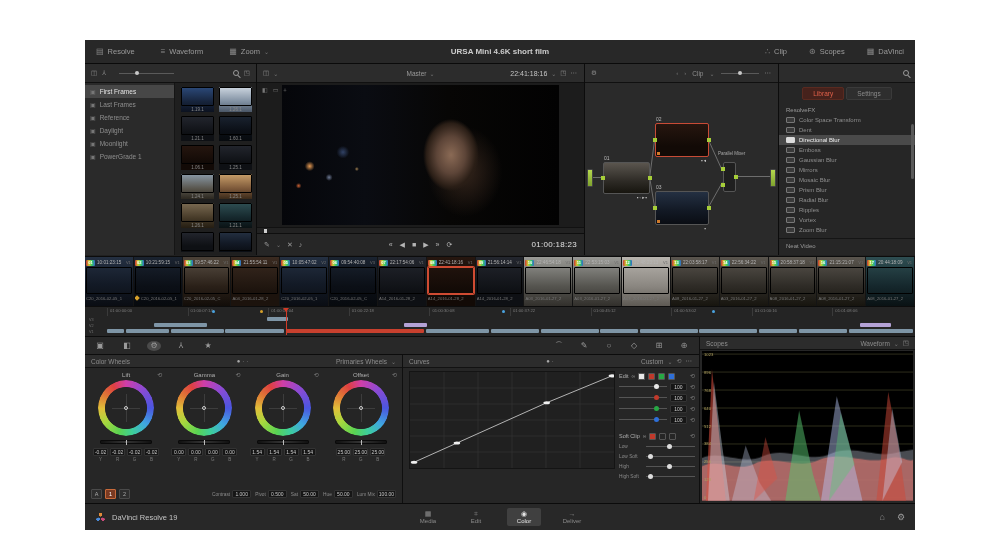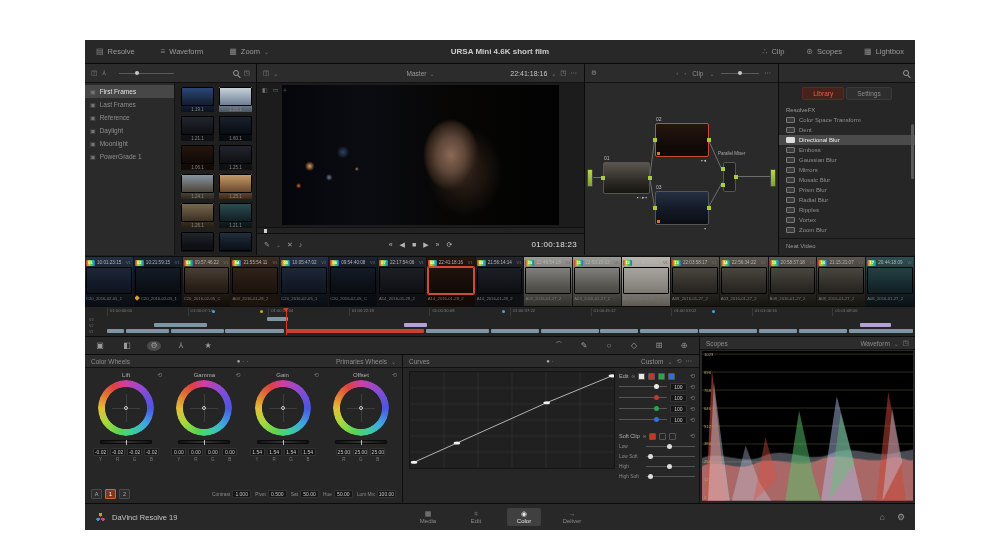--- a/index.html
+++ b/index.html
@@ -229,21 +229,21 @@
           <span>Clip</span>
         </div>
 
         <div class="tb-btn">
           <span class="icon">⊛</span>
           <span>Scopes</span>
         </div>
 
         <div class="tb-btn">
           <span class="icon">▦</span>
-          <span>Lightbox</span>
+          <span>DaVinci</span>
         </div>
 
     </div>
   </div>
 
   <div class="col" id="gallery">
     <div class="phead">
       <span class="icon">◫</span>
       <span class="icon">⅄</span>
       <div class="mini-slider" style="width:55px;margin-left:8px;--pos:30%">

